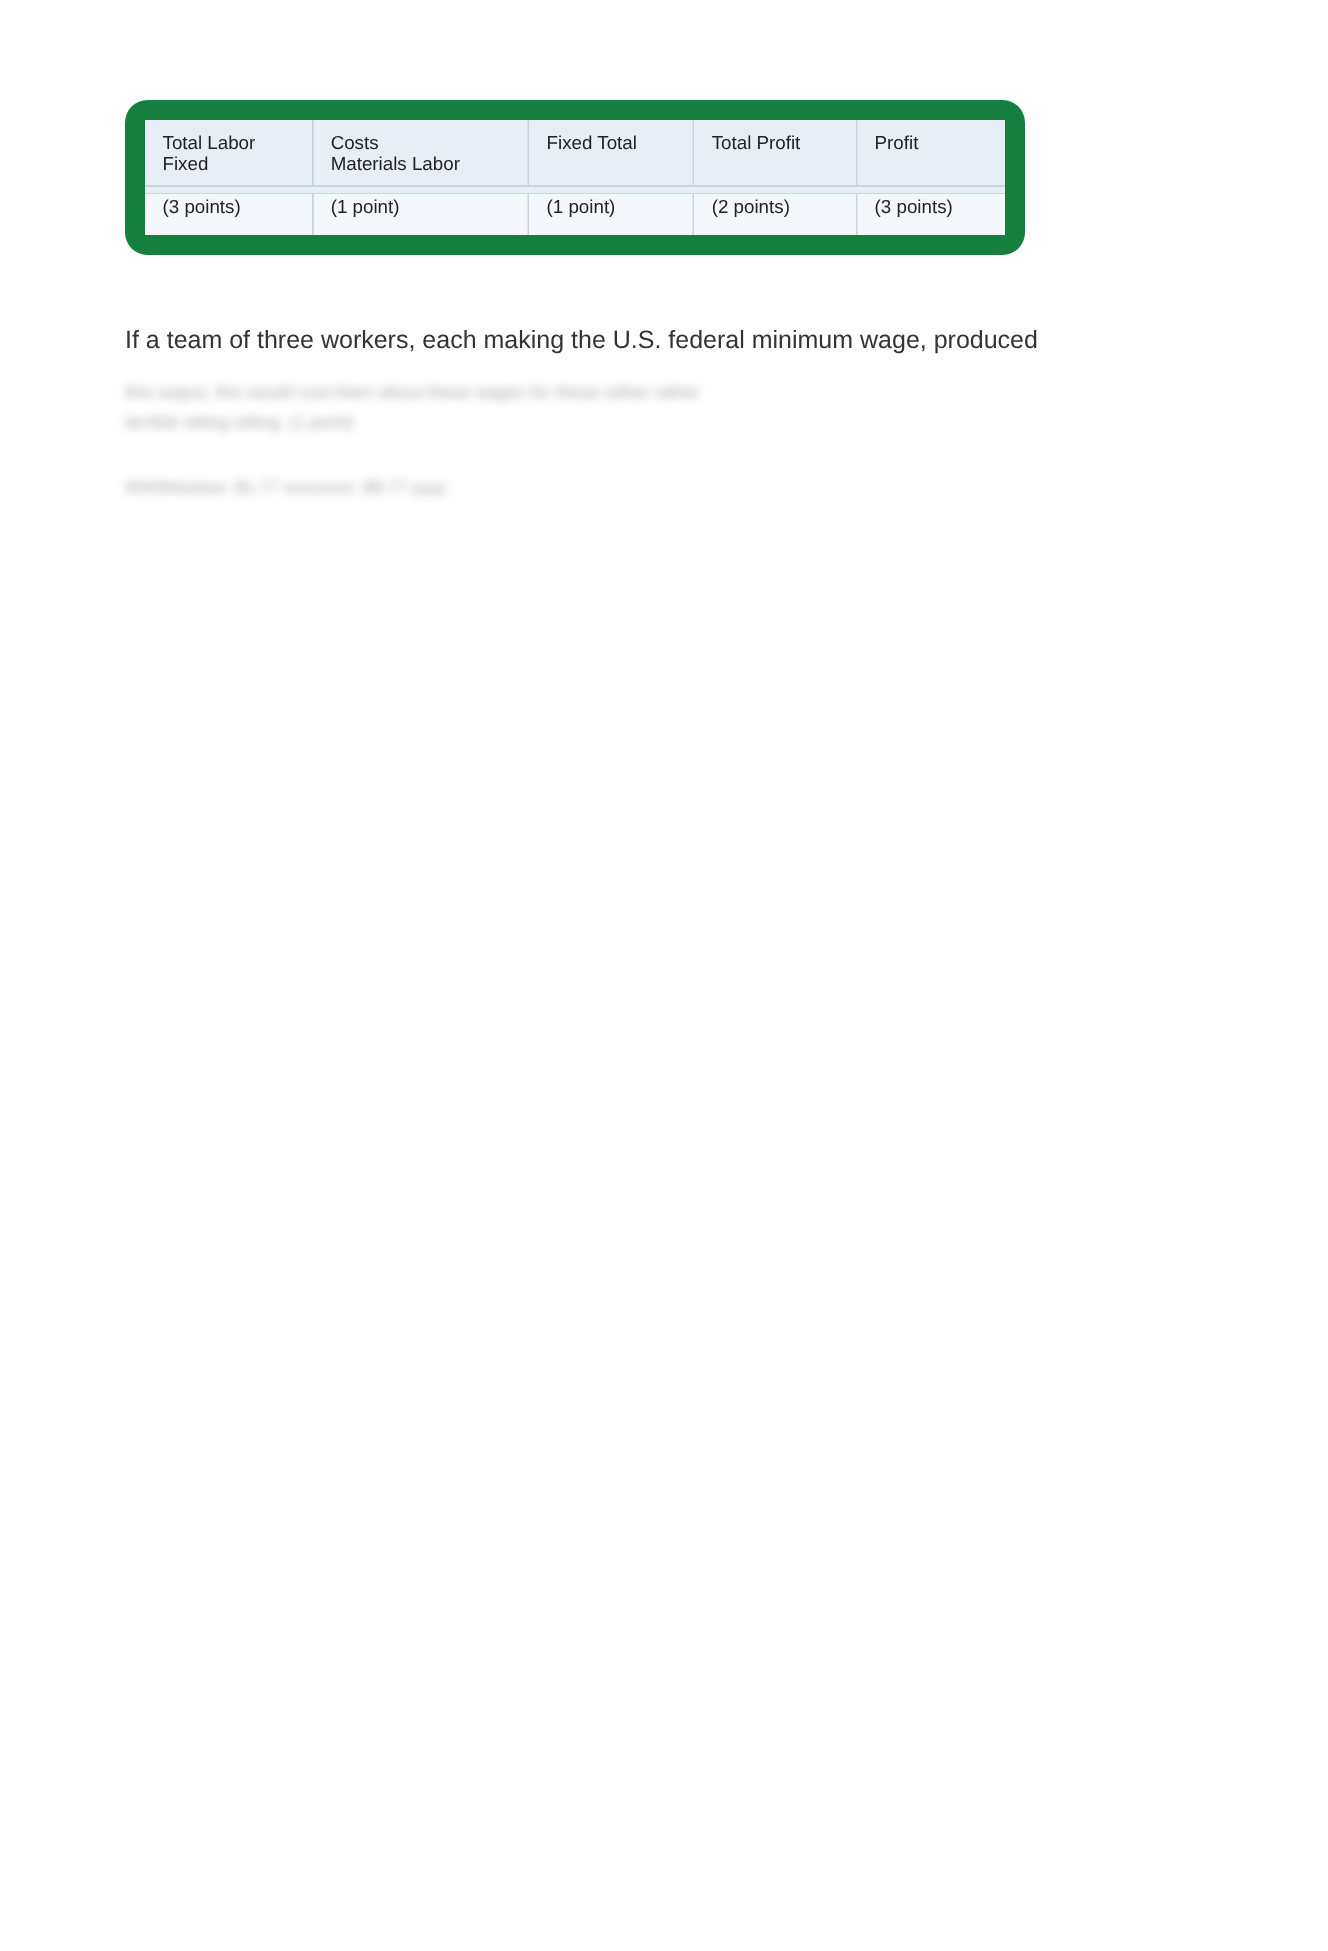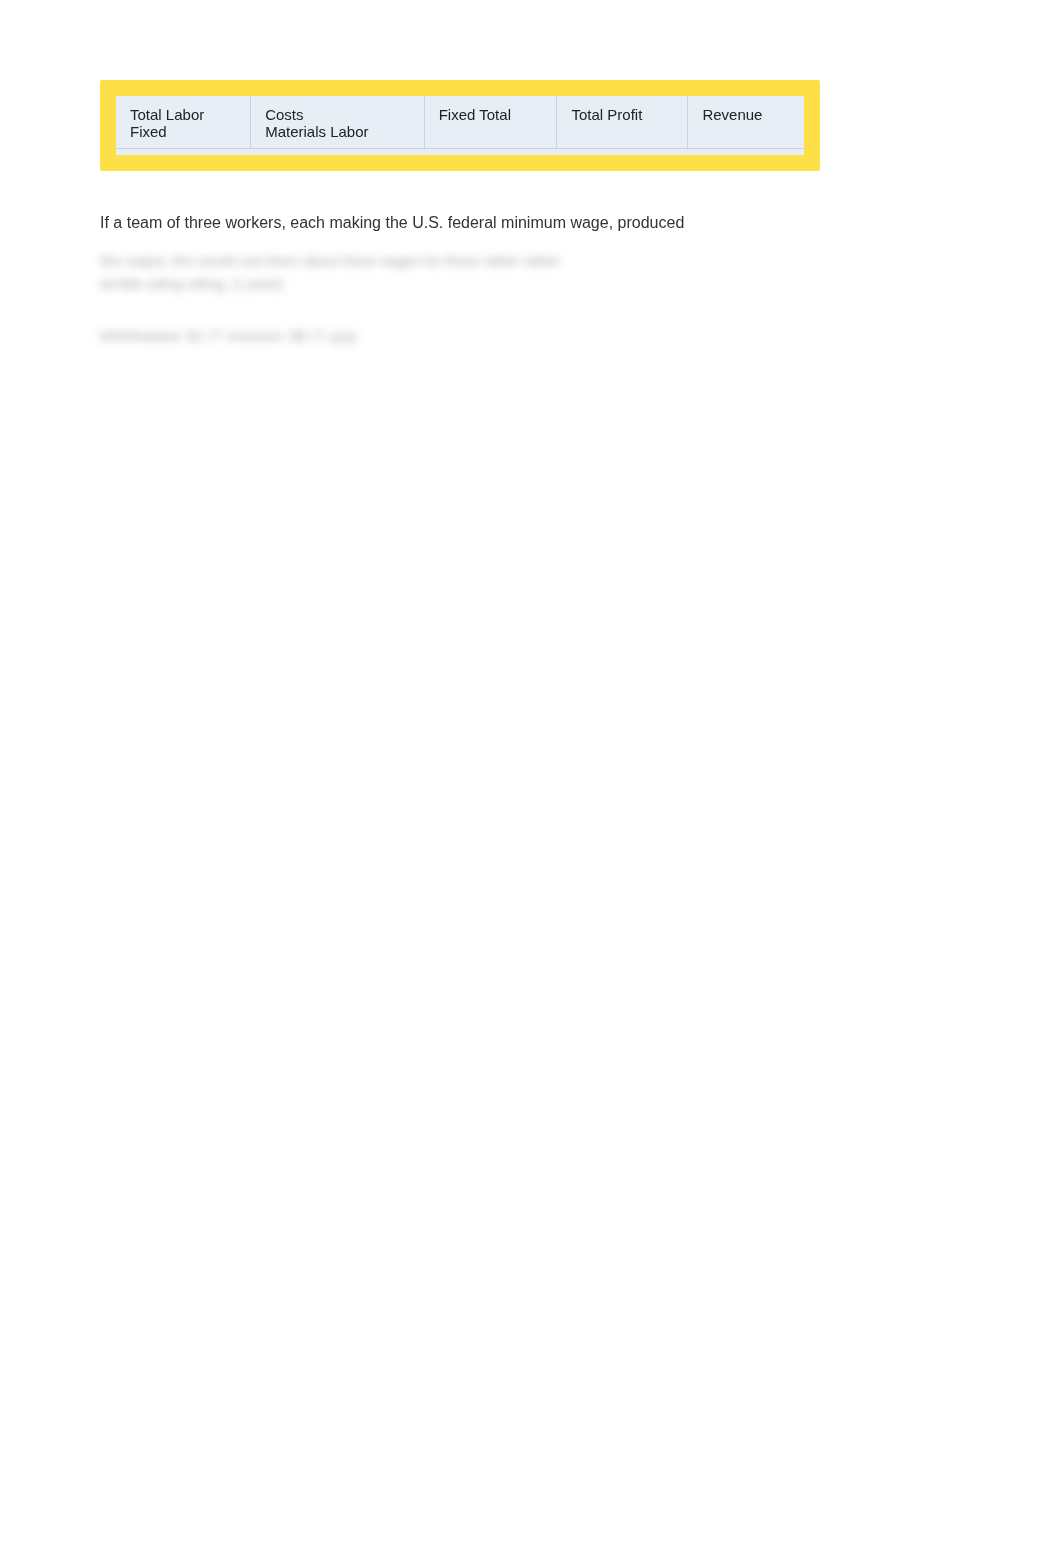--- a/index.html
+++ b/index.html
@@ -12,24 +12,24 @@
       background: #ffffff;
       font-family: Arial, sans-serif;
       font-size: 15px;
       color: #222;
       width: 1062px;
       min-height: 1561px;
       padding: 80px 100px;
     }
 
     .table-container {
-      background: #fde047;
-      border-radius: 2px;
+      background: #15803d;
+      border-radius: 18px;
       padding: 16px;
-      margin-bottom: 36px;
+      margin-bottom: 48px;
       display: inline-block;
       width: 100%;
       max-width: 720px;
     }
 
     table {
       border-collapse: collapse;
       width: 100%;
     }
 
@@ -57,21 +57,21 @@
       padding-bottom: 14px;
       background: #f4f7fb;
       color: #222;
     }
 
     .col-divider {
       border-right: 1px solid #c8d4e0;
     }
 
     .intro-text {
-      font-size: 16px;
+      font-size: 20px;
       color: #333;
       margin-bottom: 14px;
       line-height: 1.6;
     }
 
     .blurred-text {
       filter: blur(4px);
       color: #aaa;
       font-size: 14px;
       line-height: 1.7;
@@ -104,28 +104,35 @@
           <span>Costs</span><br>
           <span>Materials Labor</span>
         </th>
         <th class="col-divider">
           <span>Fixed Total</span>
         </th>
         <th class="col-divider">
           <span>Total Profit</span>
         </th>
         <th>
-          <span>Revenue</span>
+          <span>Profit</span>
         </th>
       </tr>
       <tr>
         <th style="padding-top:2px; padding-bottom:4px; border-bottom: none;" colspan="5"></th>
       </tr>
     </thead>
     <tbody>
+      <tr class="points-row">
+        <td class="col-divider">(3 points)</td>
+        <td class="col-divider">(1 point)</td>
+        <td class="col-divider">(1 point)</td>
+        <td class="col-divider">(2 points)</td>
+        <td>(3 points)</td>
+      </tr>
     </tbody>
   </table>
 </div>
 
 <div>
   <p class="intro-text">If a team of three workers, each making the U.S. federal minimum wage, produced</p>
   <p class="blurred-text">this output, this would cost them about these wages for these rather rather<br>terrible sitting sitting. (1 point)</p>
 </div>
 
 <div style="margin-top: 28px;">

